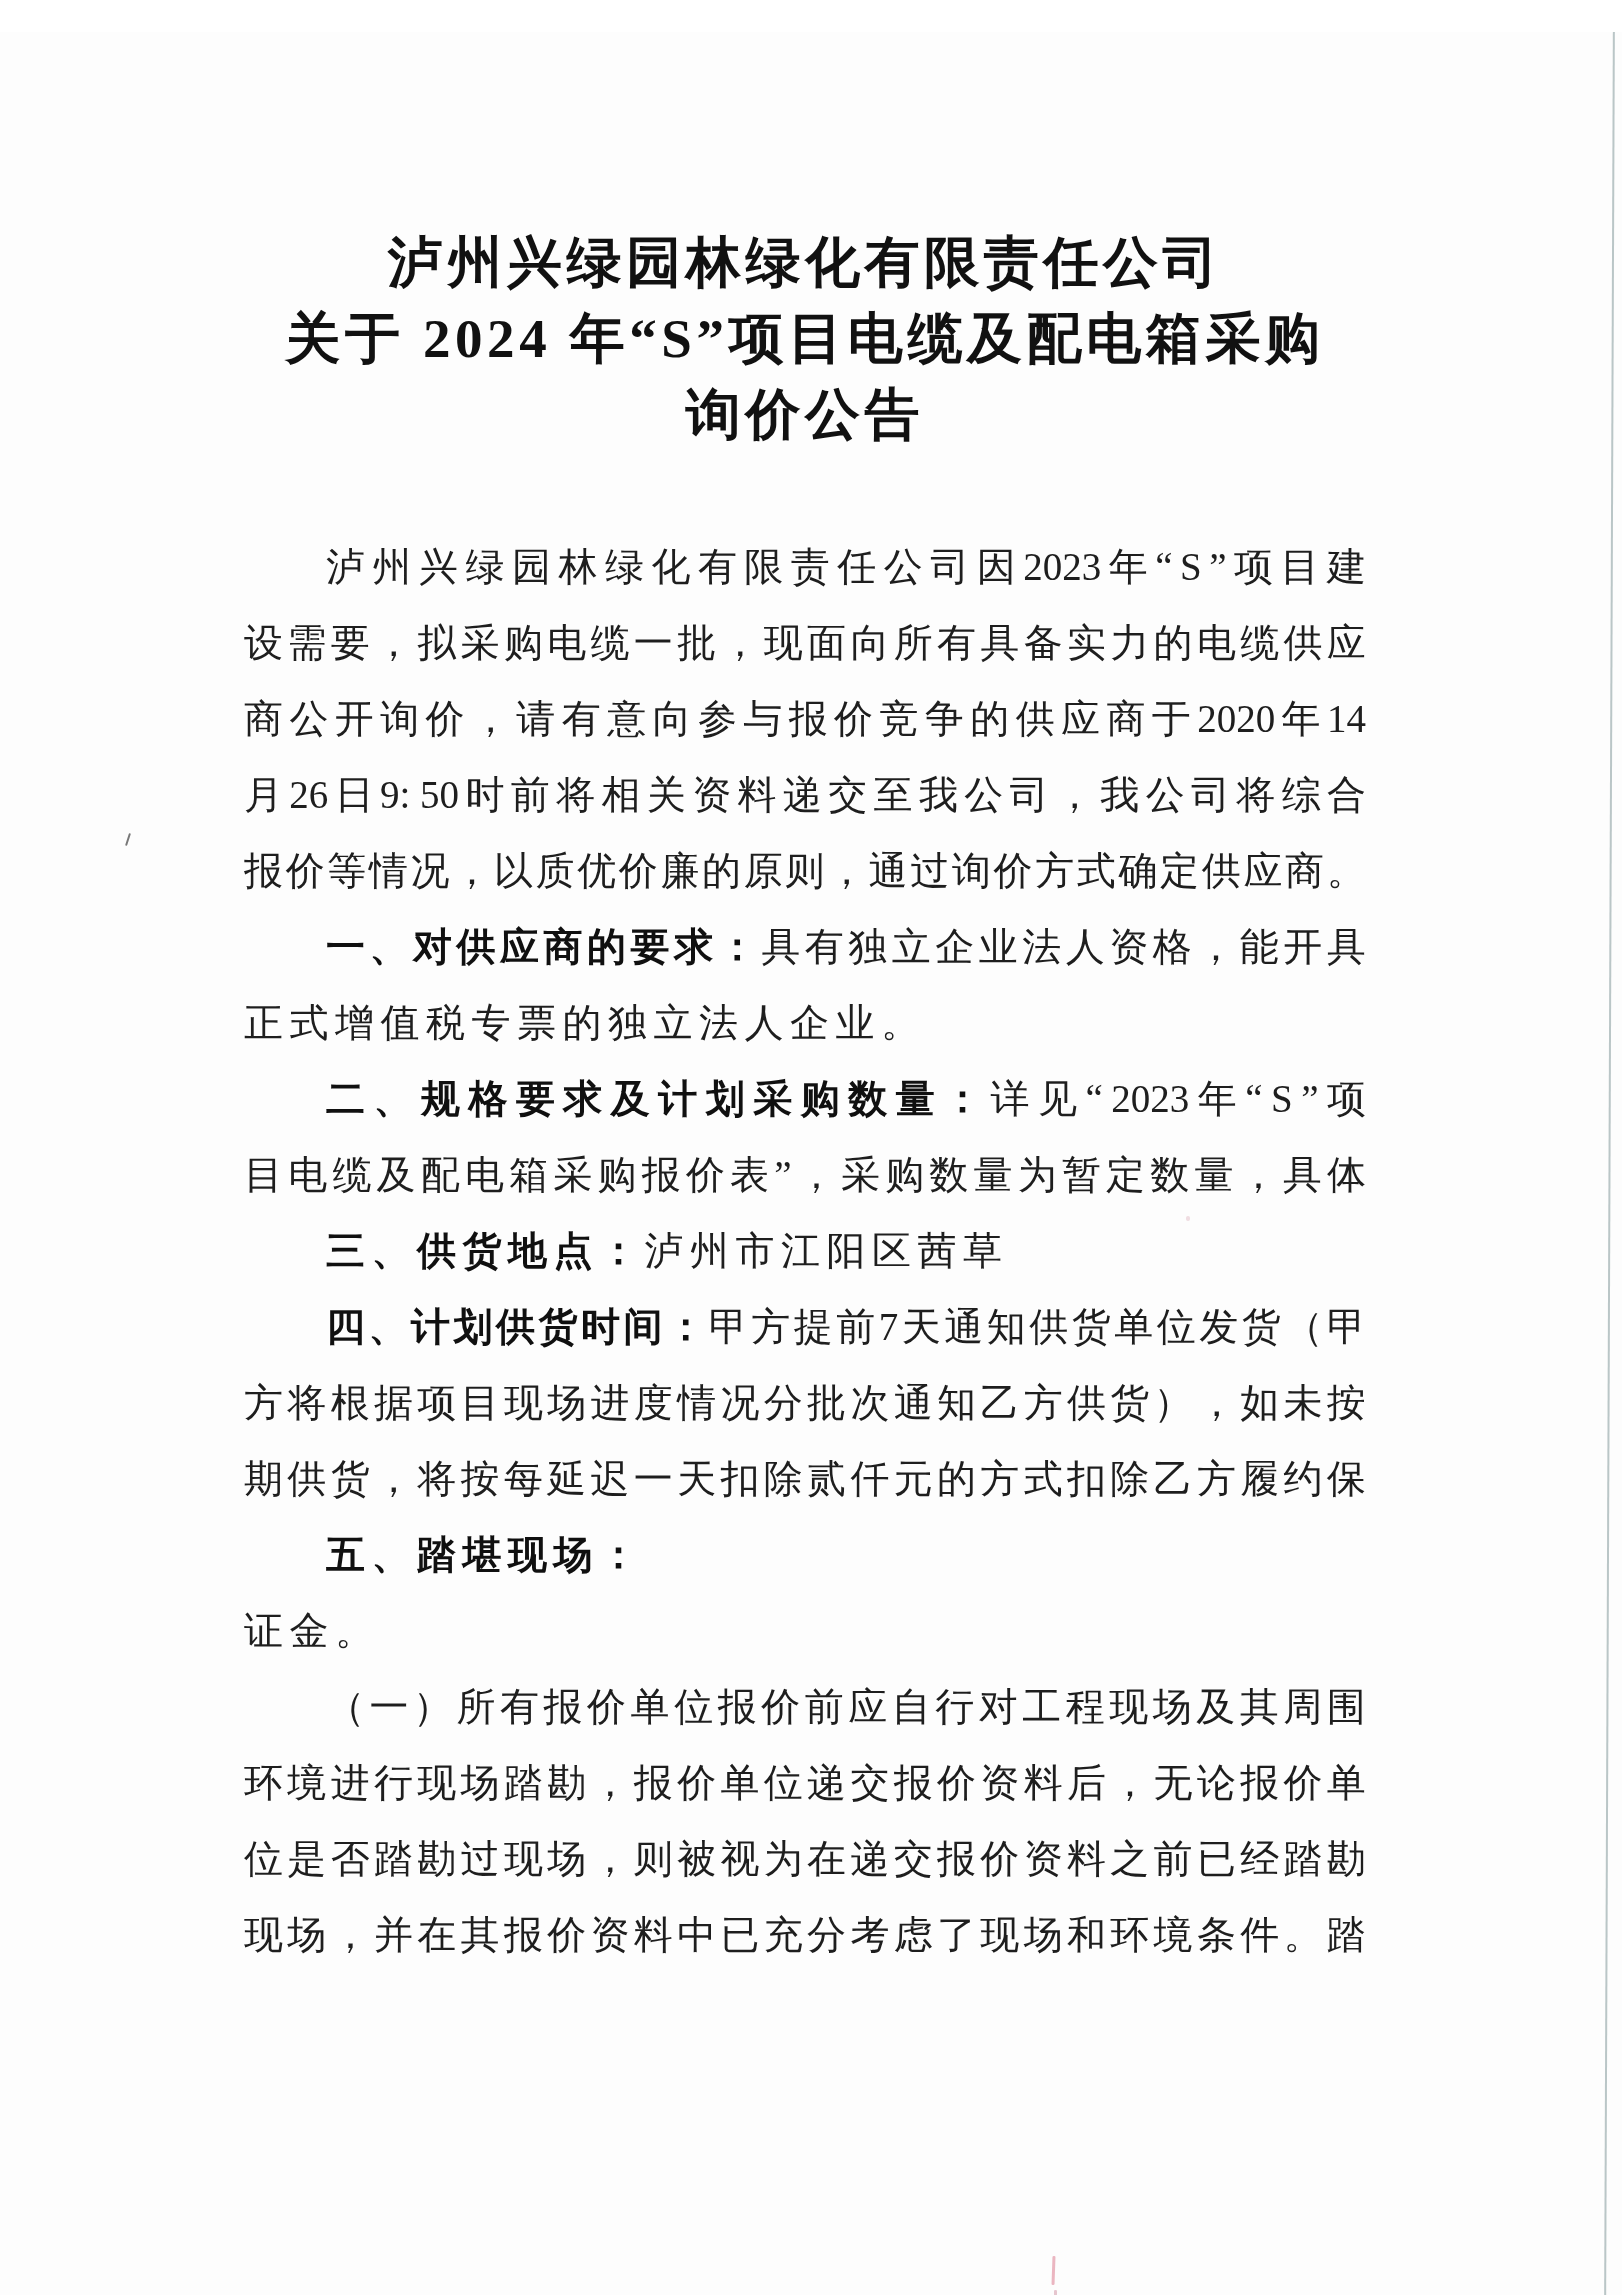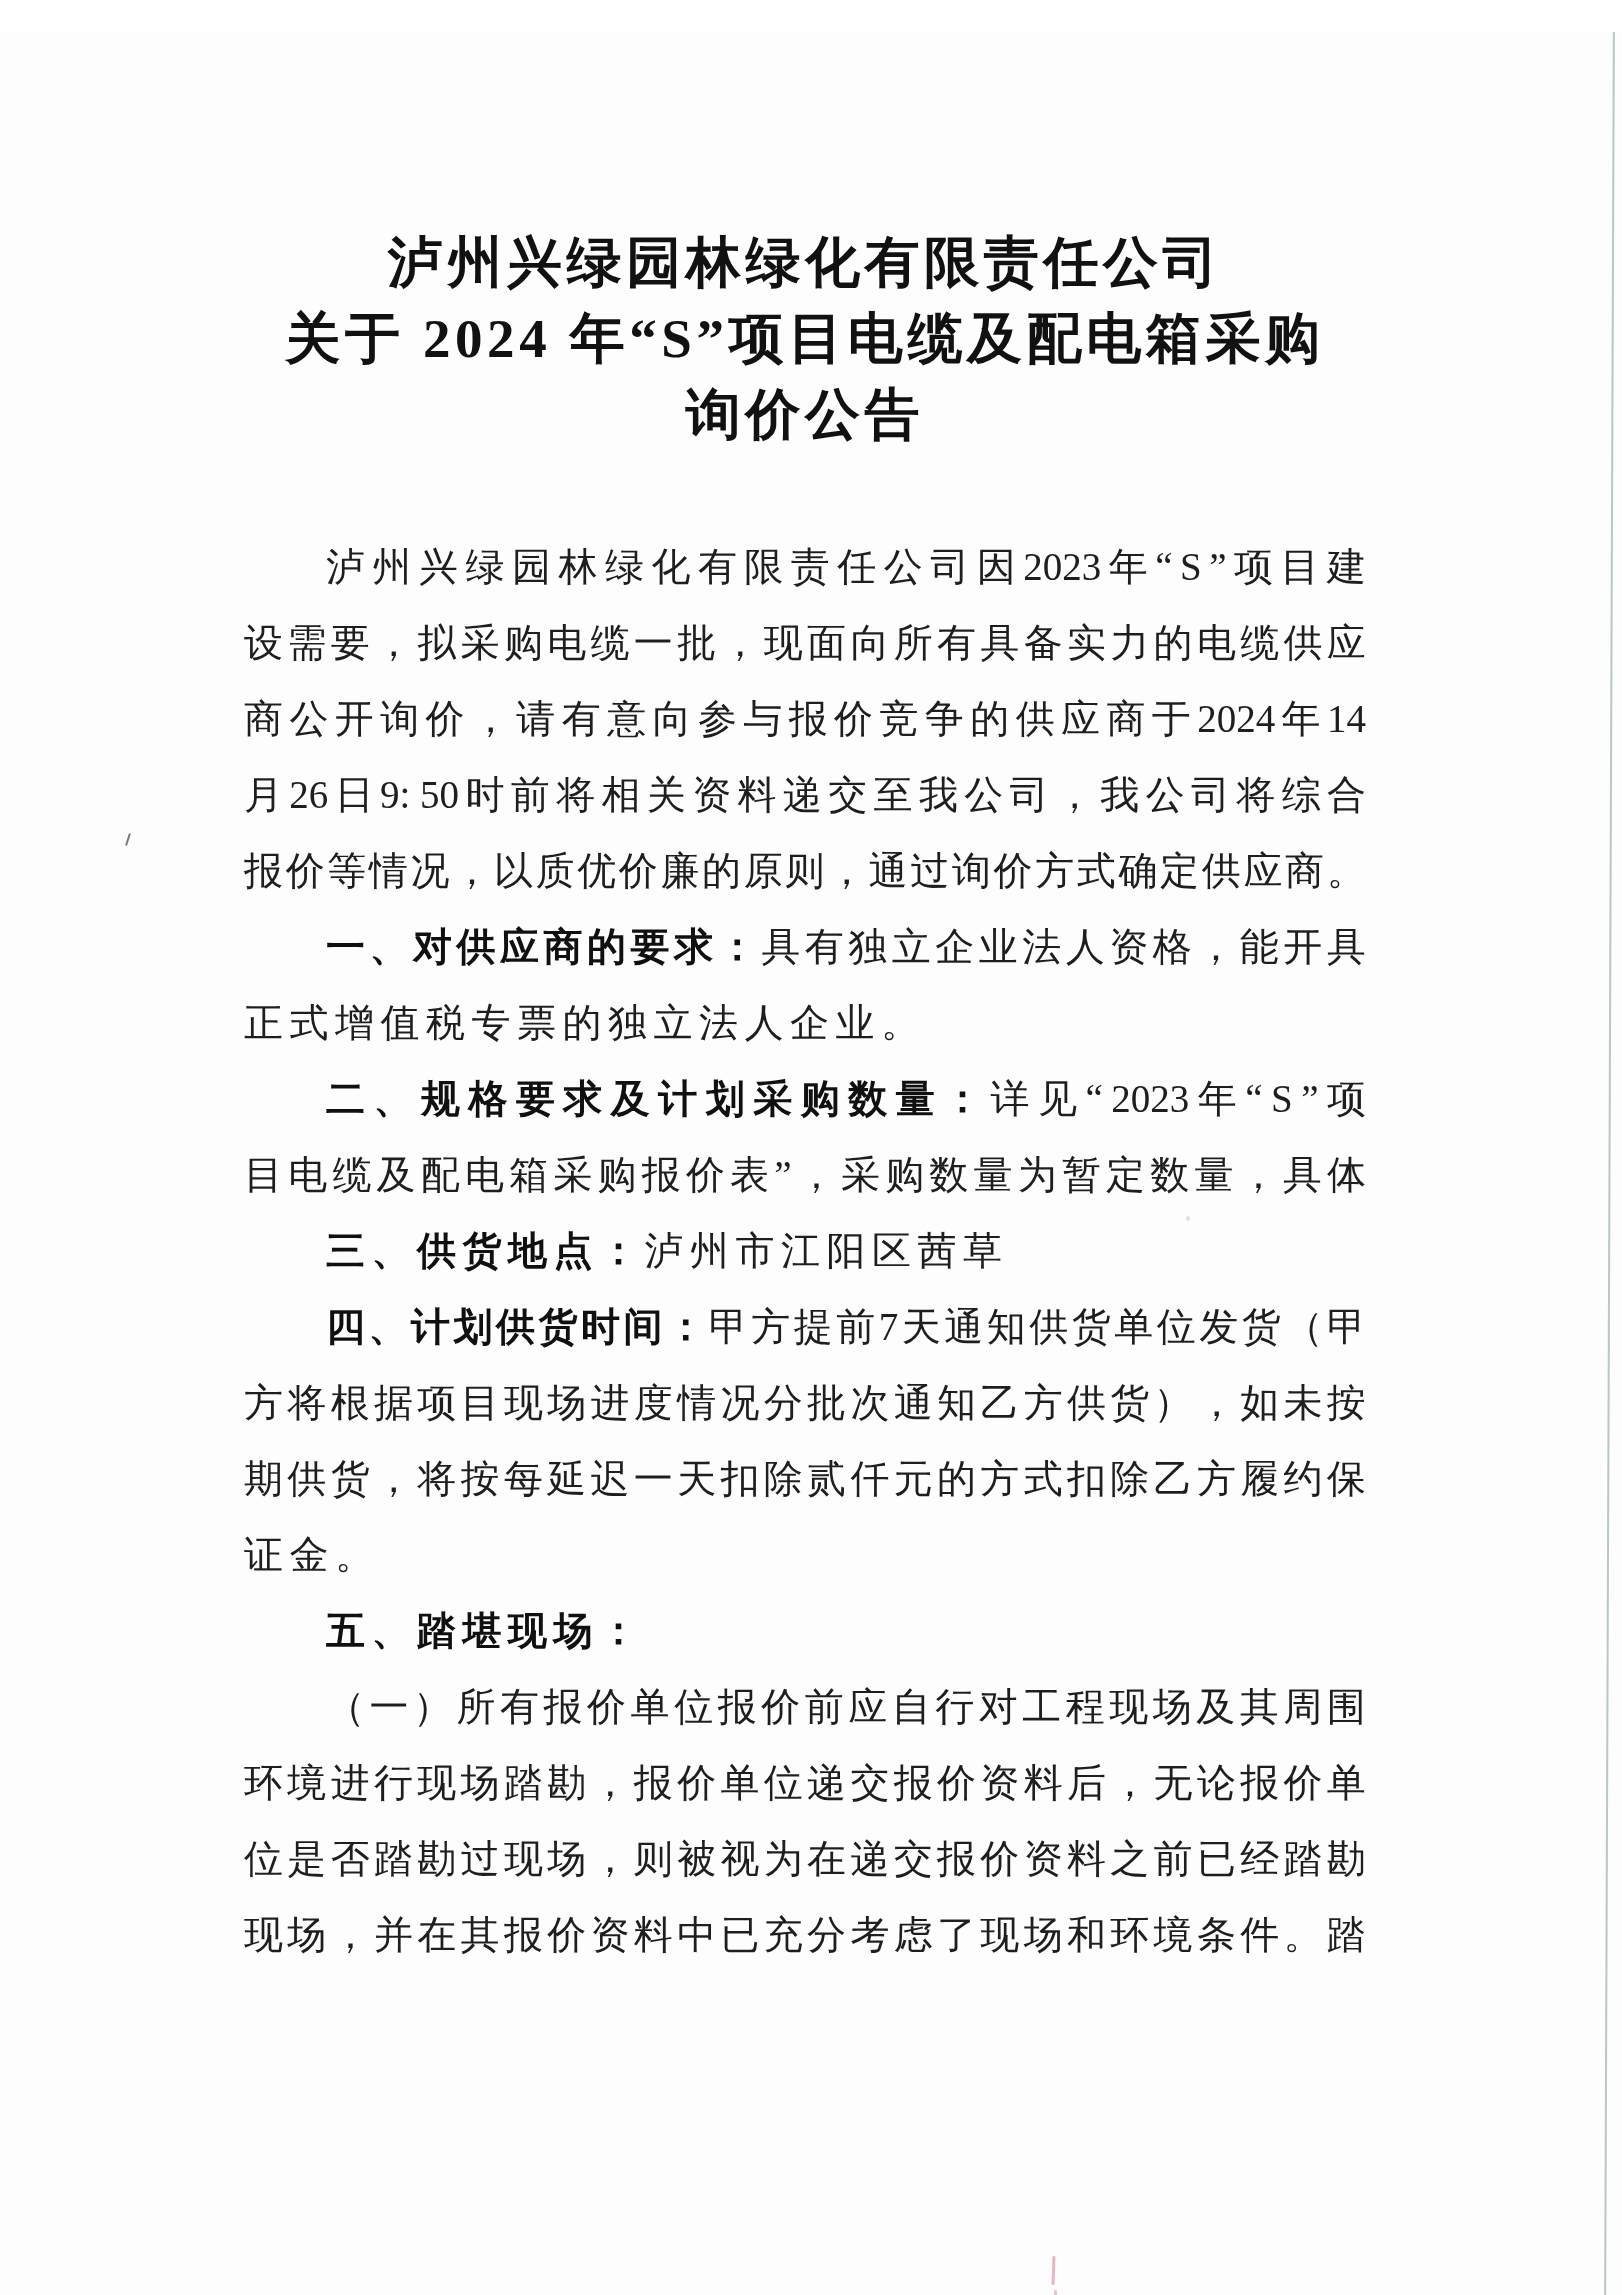--- a/index.html
+++ b/index.html
@@ -140,21 +140,21 @@
           <span>与</span>
           <span>报</span>
           <span>价</span>
           <span>竞</span>
           <span>争</span>
           <span>的</span>
           <span>供</span>
           <span>应</span>
           <span>商</span>
           <span>于</span>
-          <span>2024</span>
+          <span>2020</span>
           <span>年</span>
           <span>14</span>
         </div>
         <div class="line j">
           <span>月</span>
           <span>26</span>
           <span>日</span>
           <span>9: 50</span>
           <span>时</span>
           <span>前</span>
@@ -363,22 +363,22 @@
           <span>方</span>
           <span>式</span>
           <span>扣</span>
           <span>除</span>
           <span>乙</span>
           <span>方</span>
           <span>履</span>
           <span>约</span>
           <span>保</span>
         </div>
+        <div class="line ind"><span class="hb">五</span><span class="hb">、</span><span class="hb">踏</span><span class="hb">堪</span><span class="hb">现</span><span class="hb">场</span><span class="hb">：</span></div>
         <div class="line"><span>证</span><span>金</span><span>。</span></div>
-        <div class="line ind"><span class="hb">五</span><span class="hb">、</span><span class="hb">踏</span><span class="hb">堪</span><span class="hb">现</span><span class="hb">场</span><span class="hb">：</span></div>
         <div class="line j ind">
           <span>（</span>
           <span>一</span>
           <span>）</span>
           <span>所</span>
           <span>有</span>
           <span>报</span>
           <span>价</span>
           <span>单</span>
           <span>位</span>

